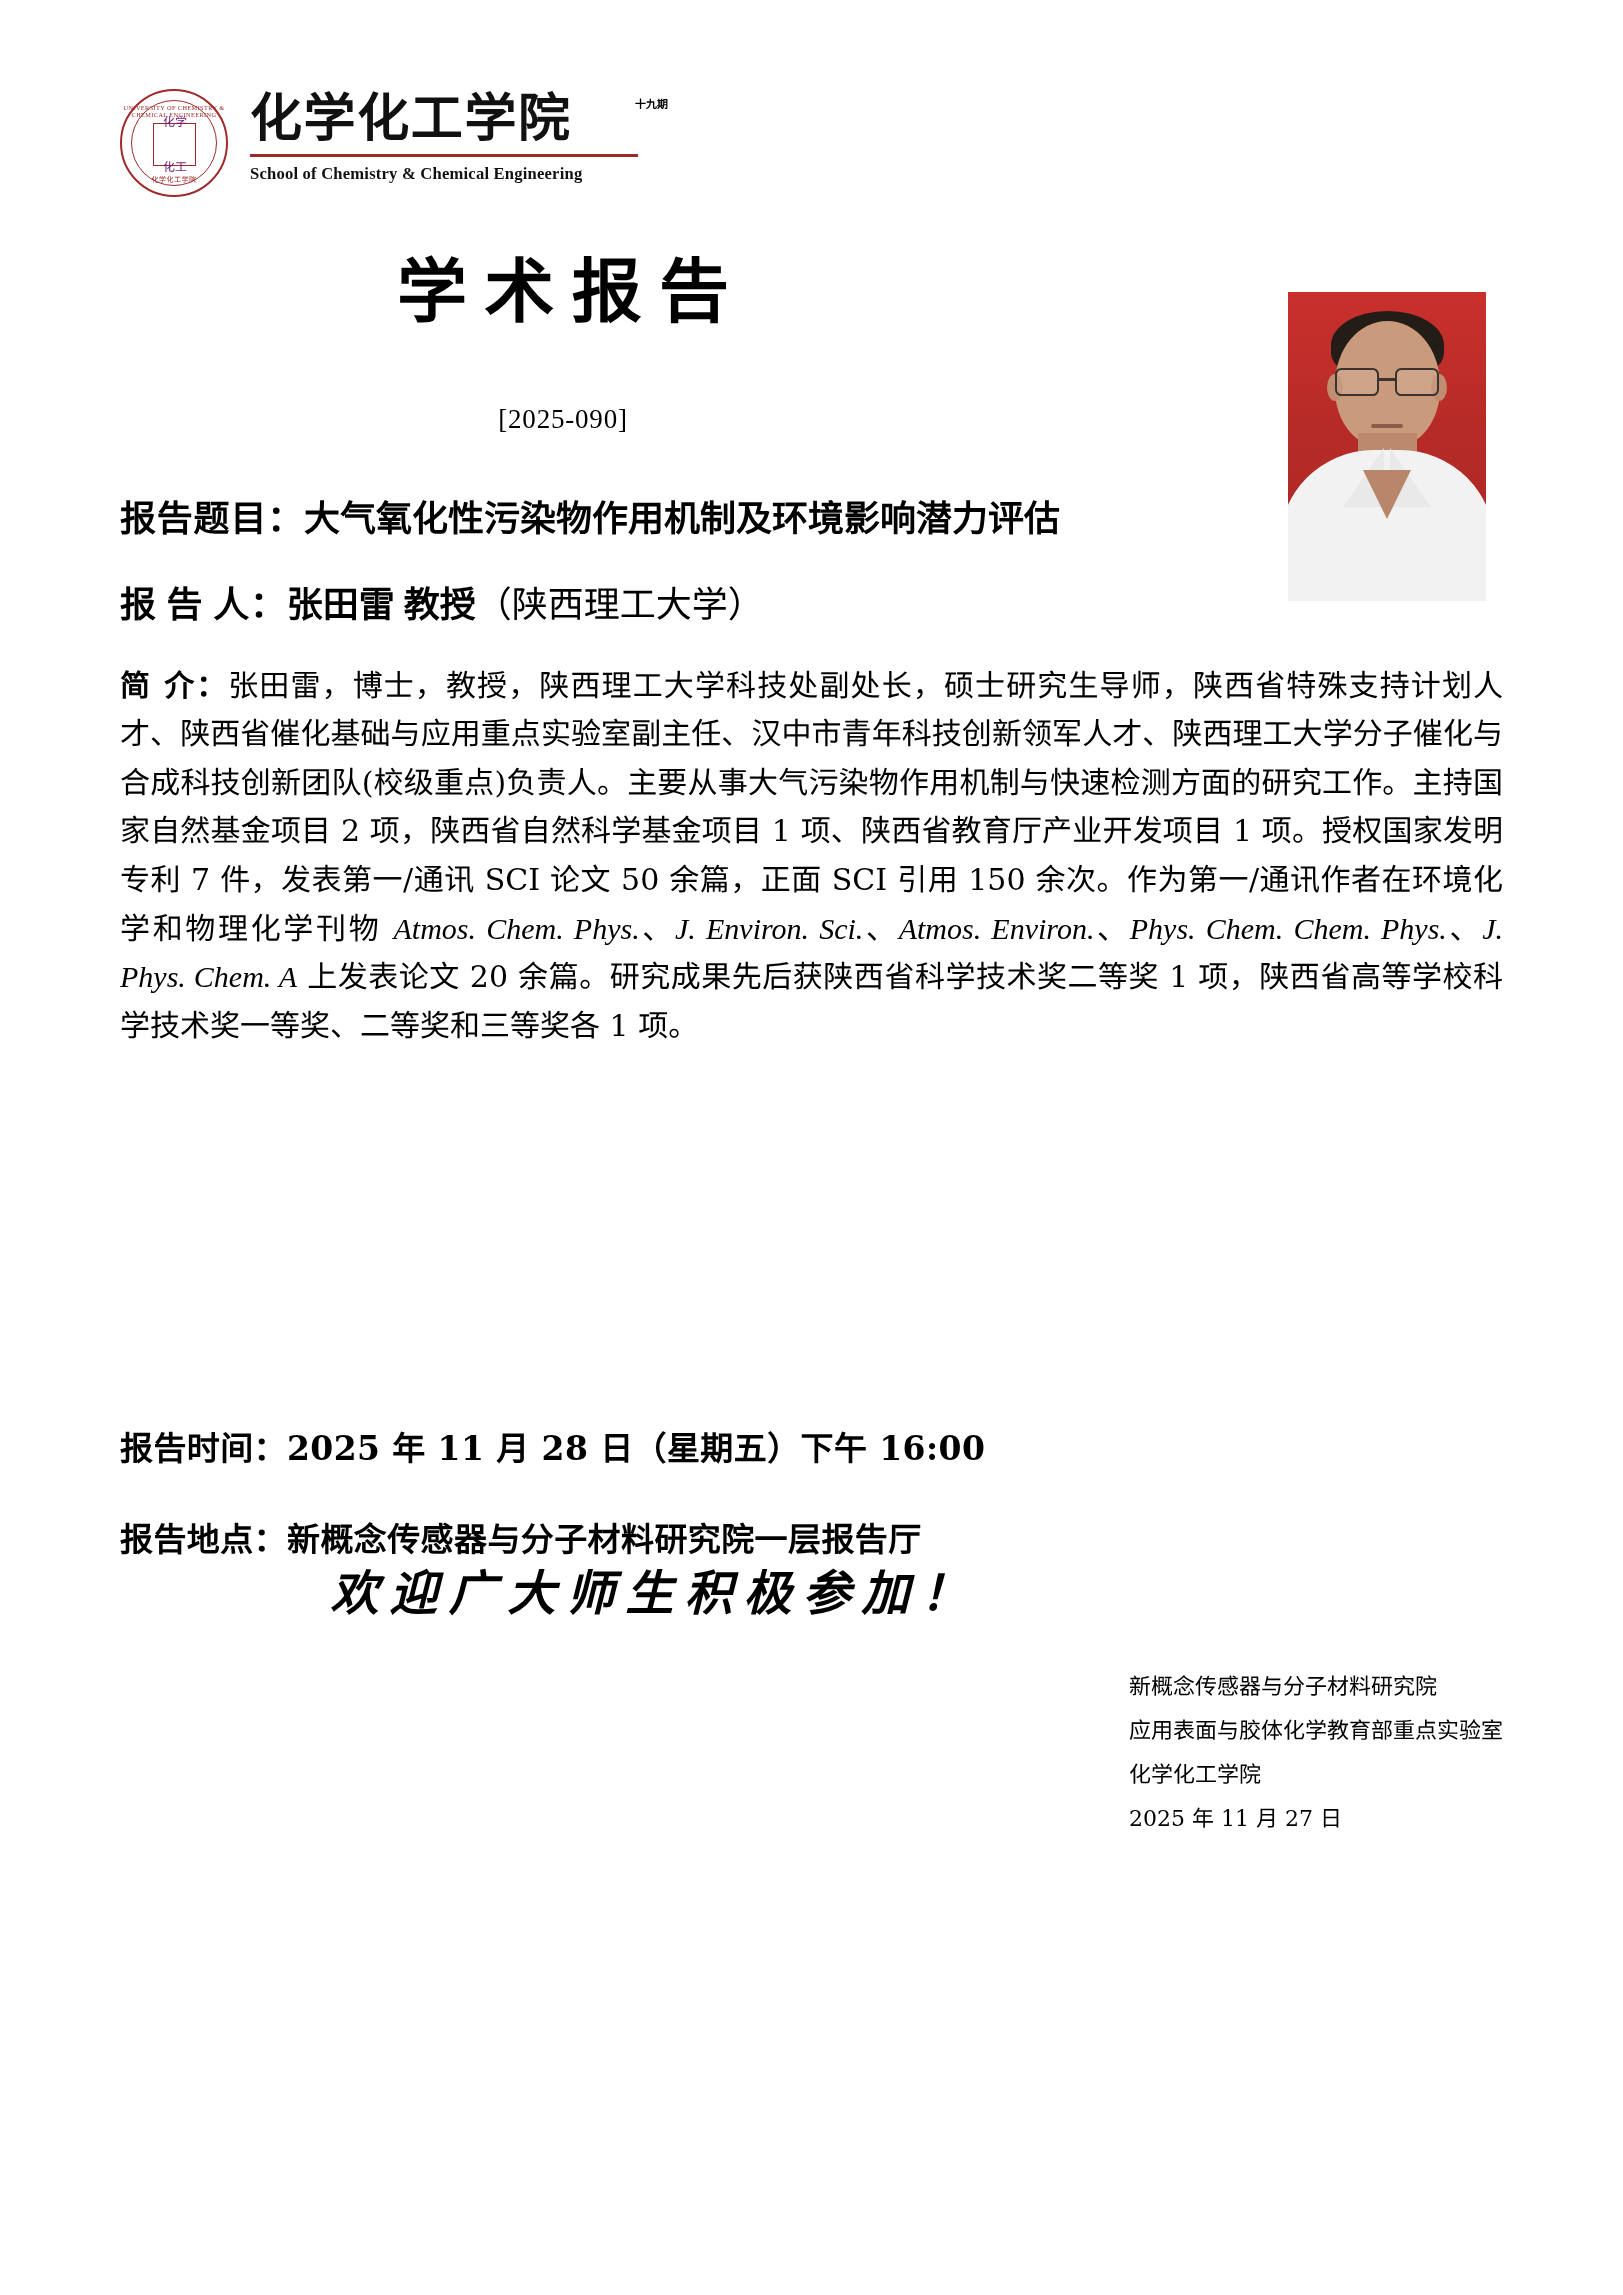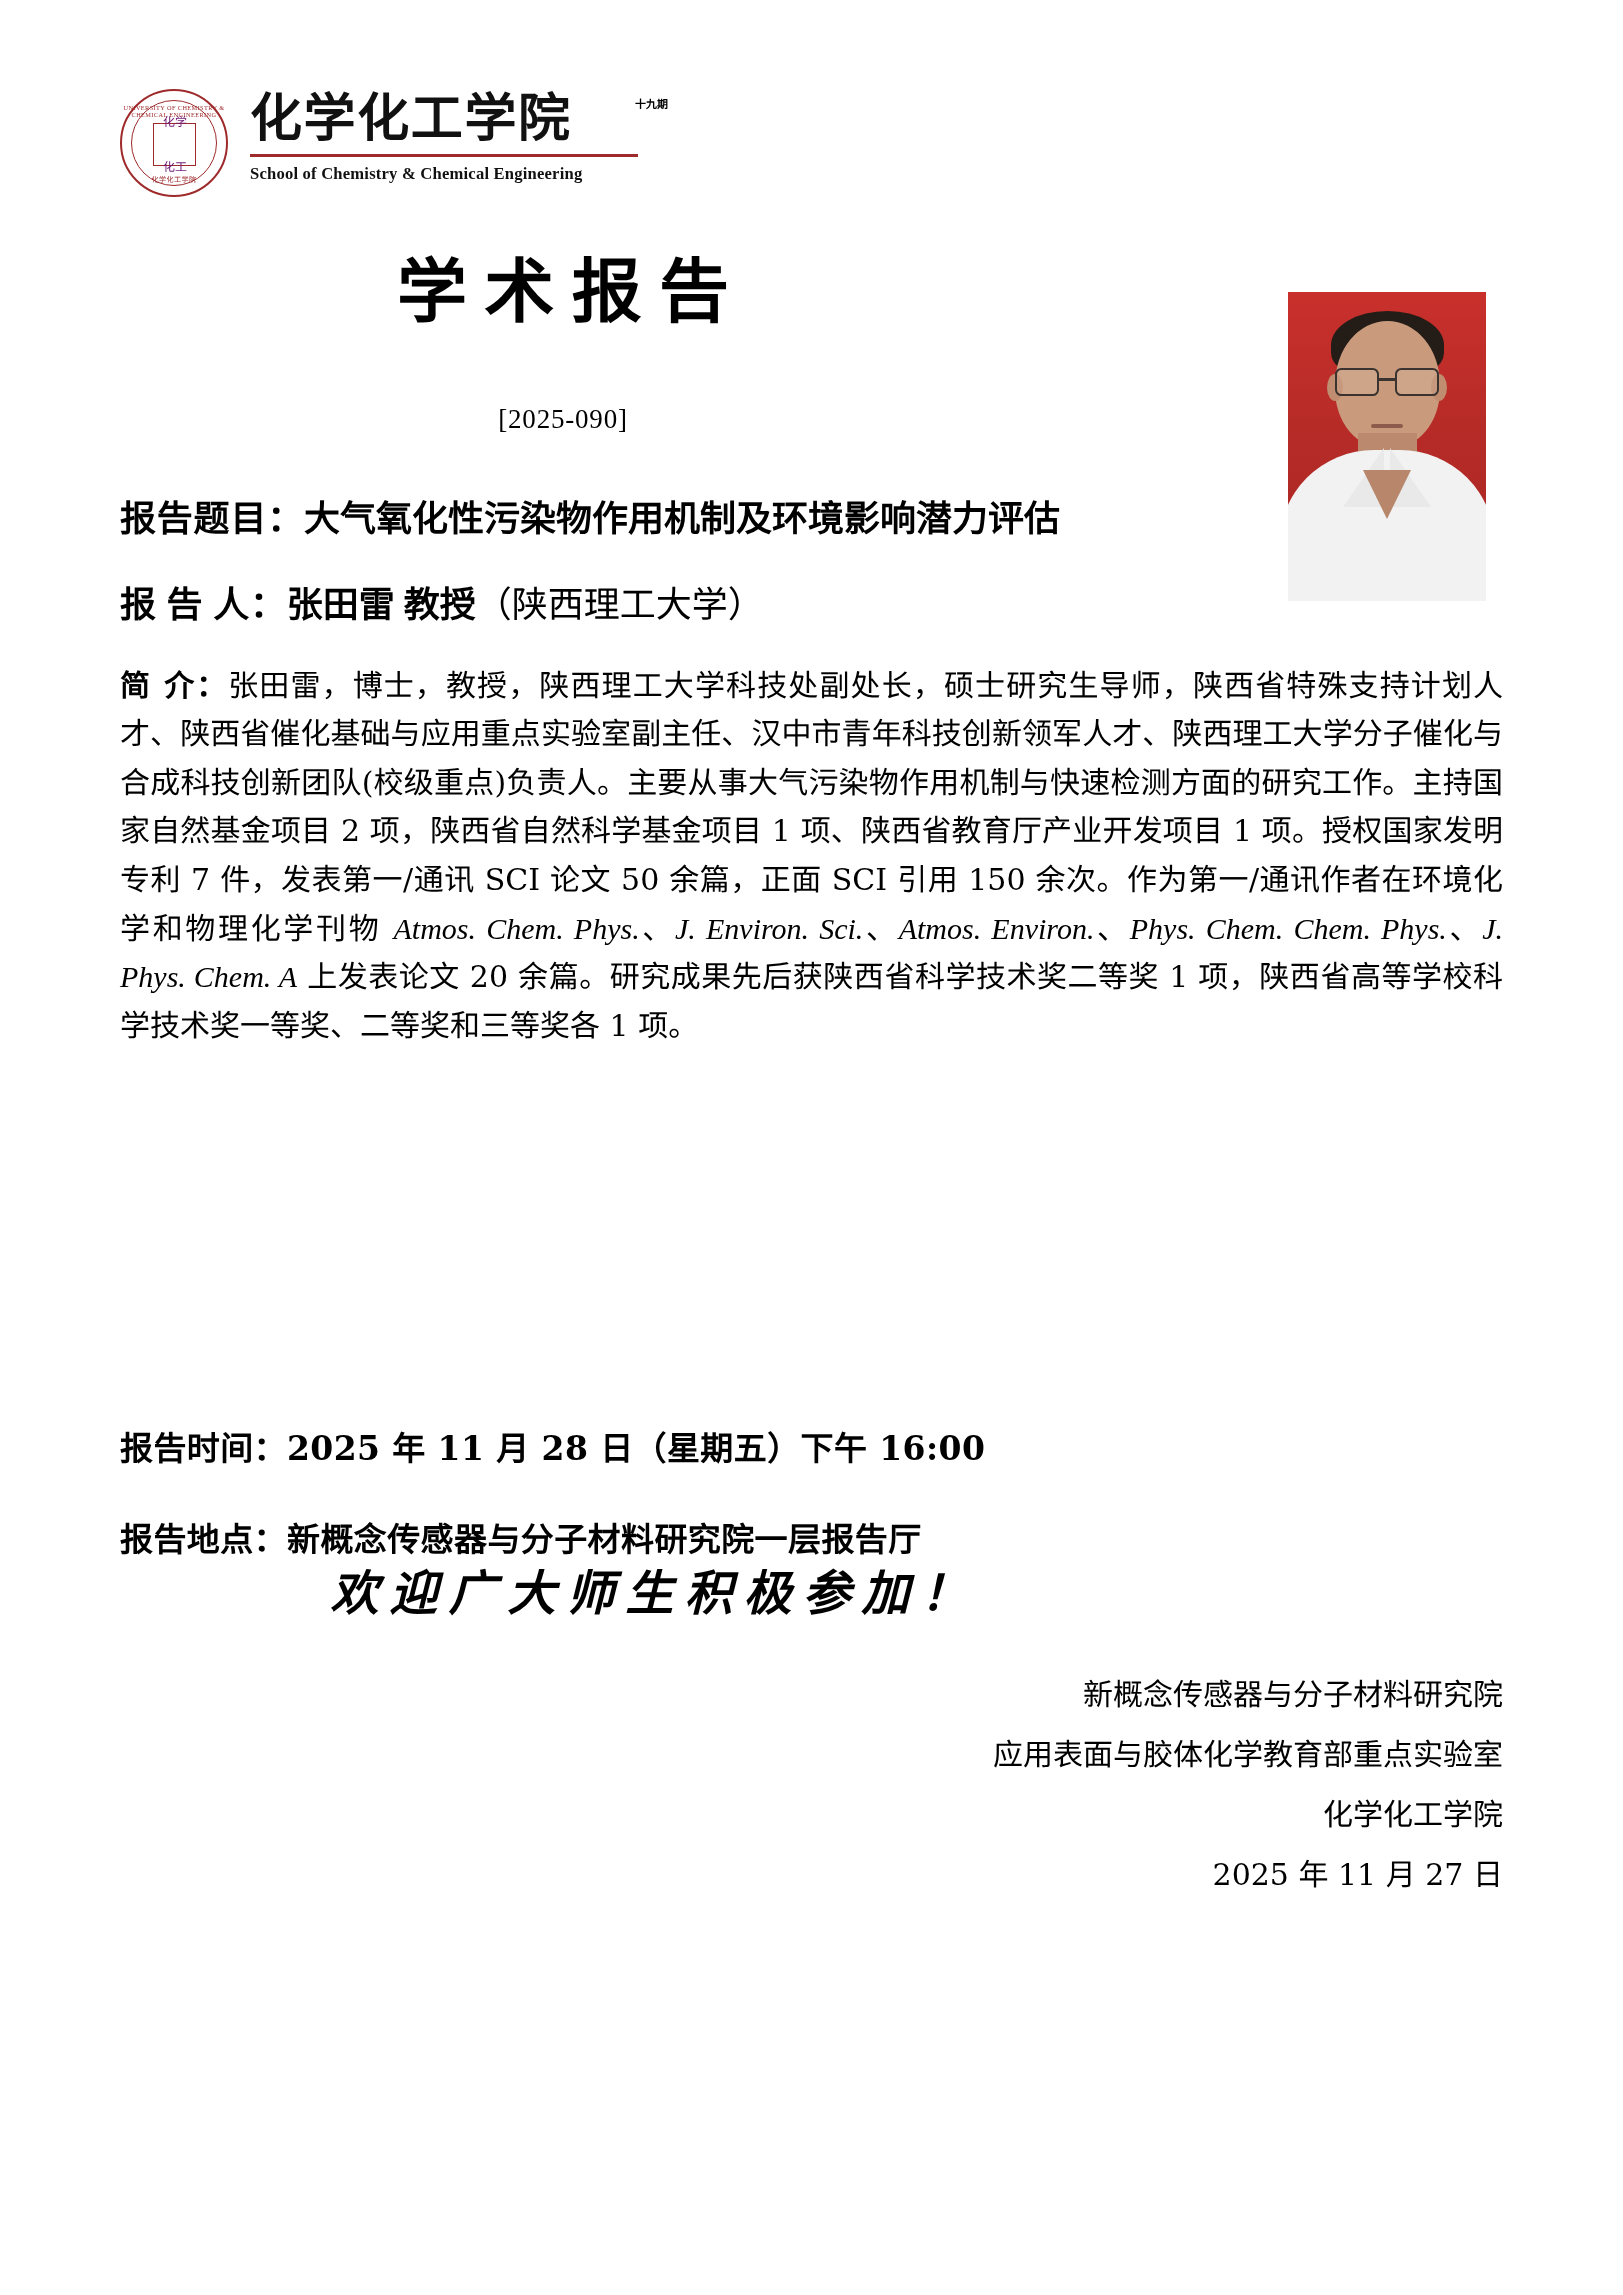--- a/index.html
+++ b/index.html
@@ -340,22 +340,22 @@
     font-weight: 700;
     font-style: italic;
     letter-spacing: 11px;
     text-indent: 11px;
   }
 
   .signoff {
     position: absolute;
     right: 120px;
     top: 1665px;
-    text-align: right;
-    font-size: 30px;
+    text-align: left;
+    font-size: 22px;
     line-height: 2.0;
     font-family: "DejaVu Serif", "Liberation Serif", serif;
   }
   .signoff div { white-space: nowrap; }
 </style>
 </head>
 <body>
 
 <div class="page">
 

